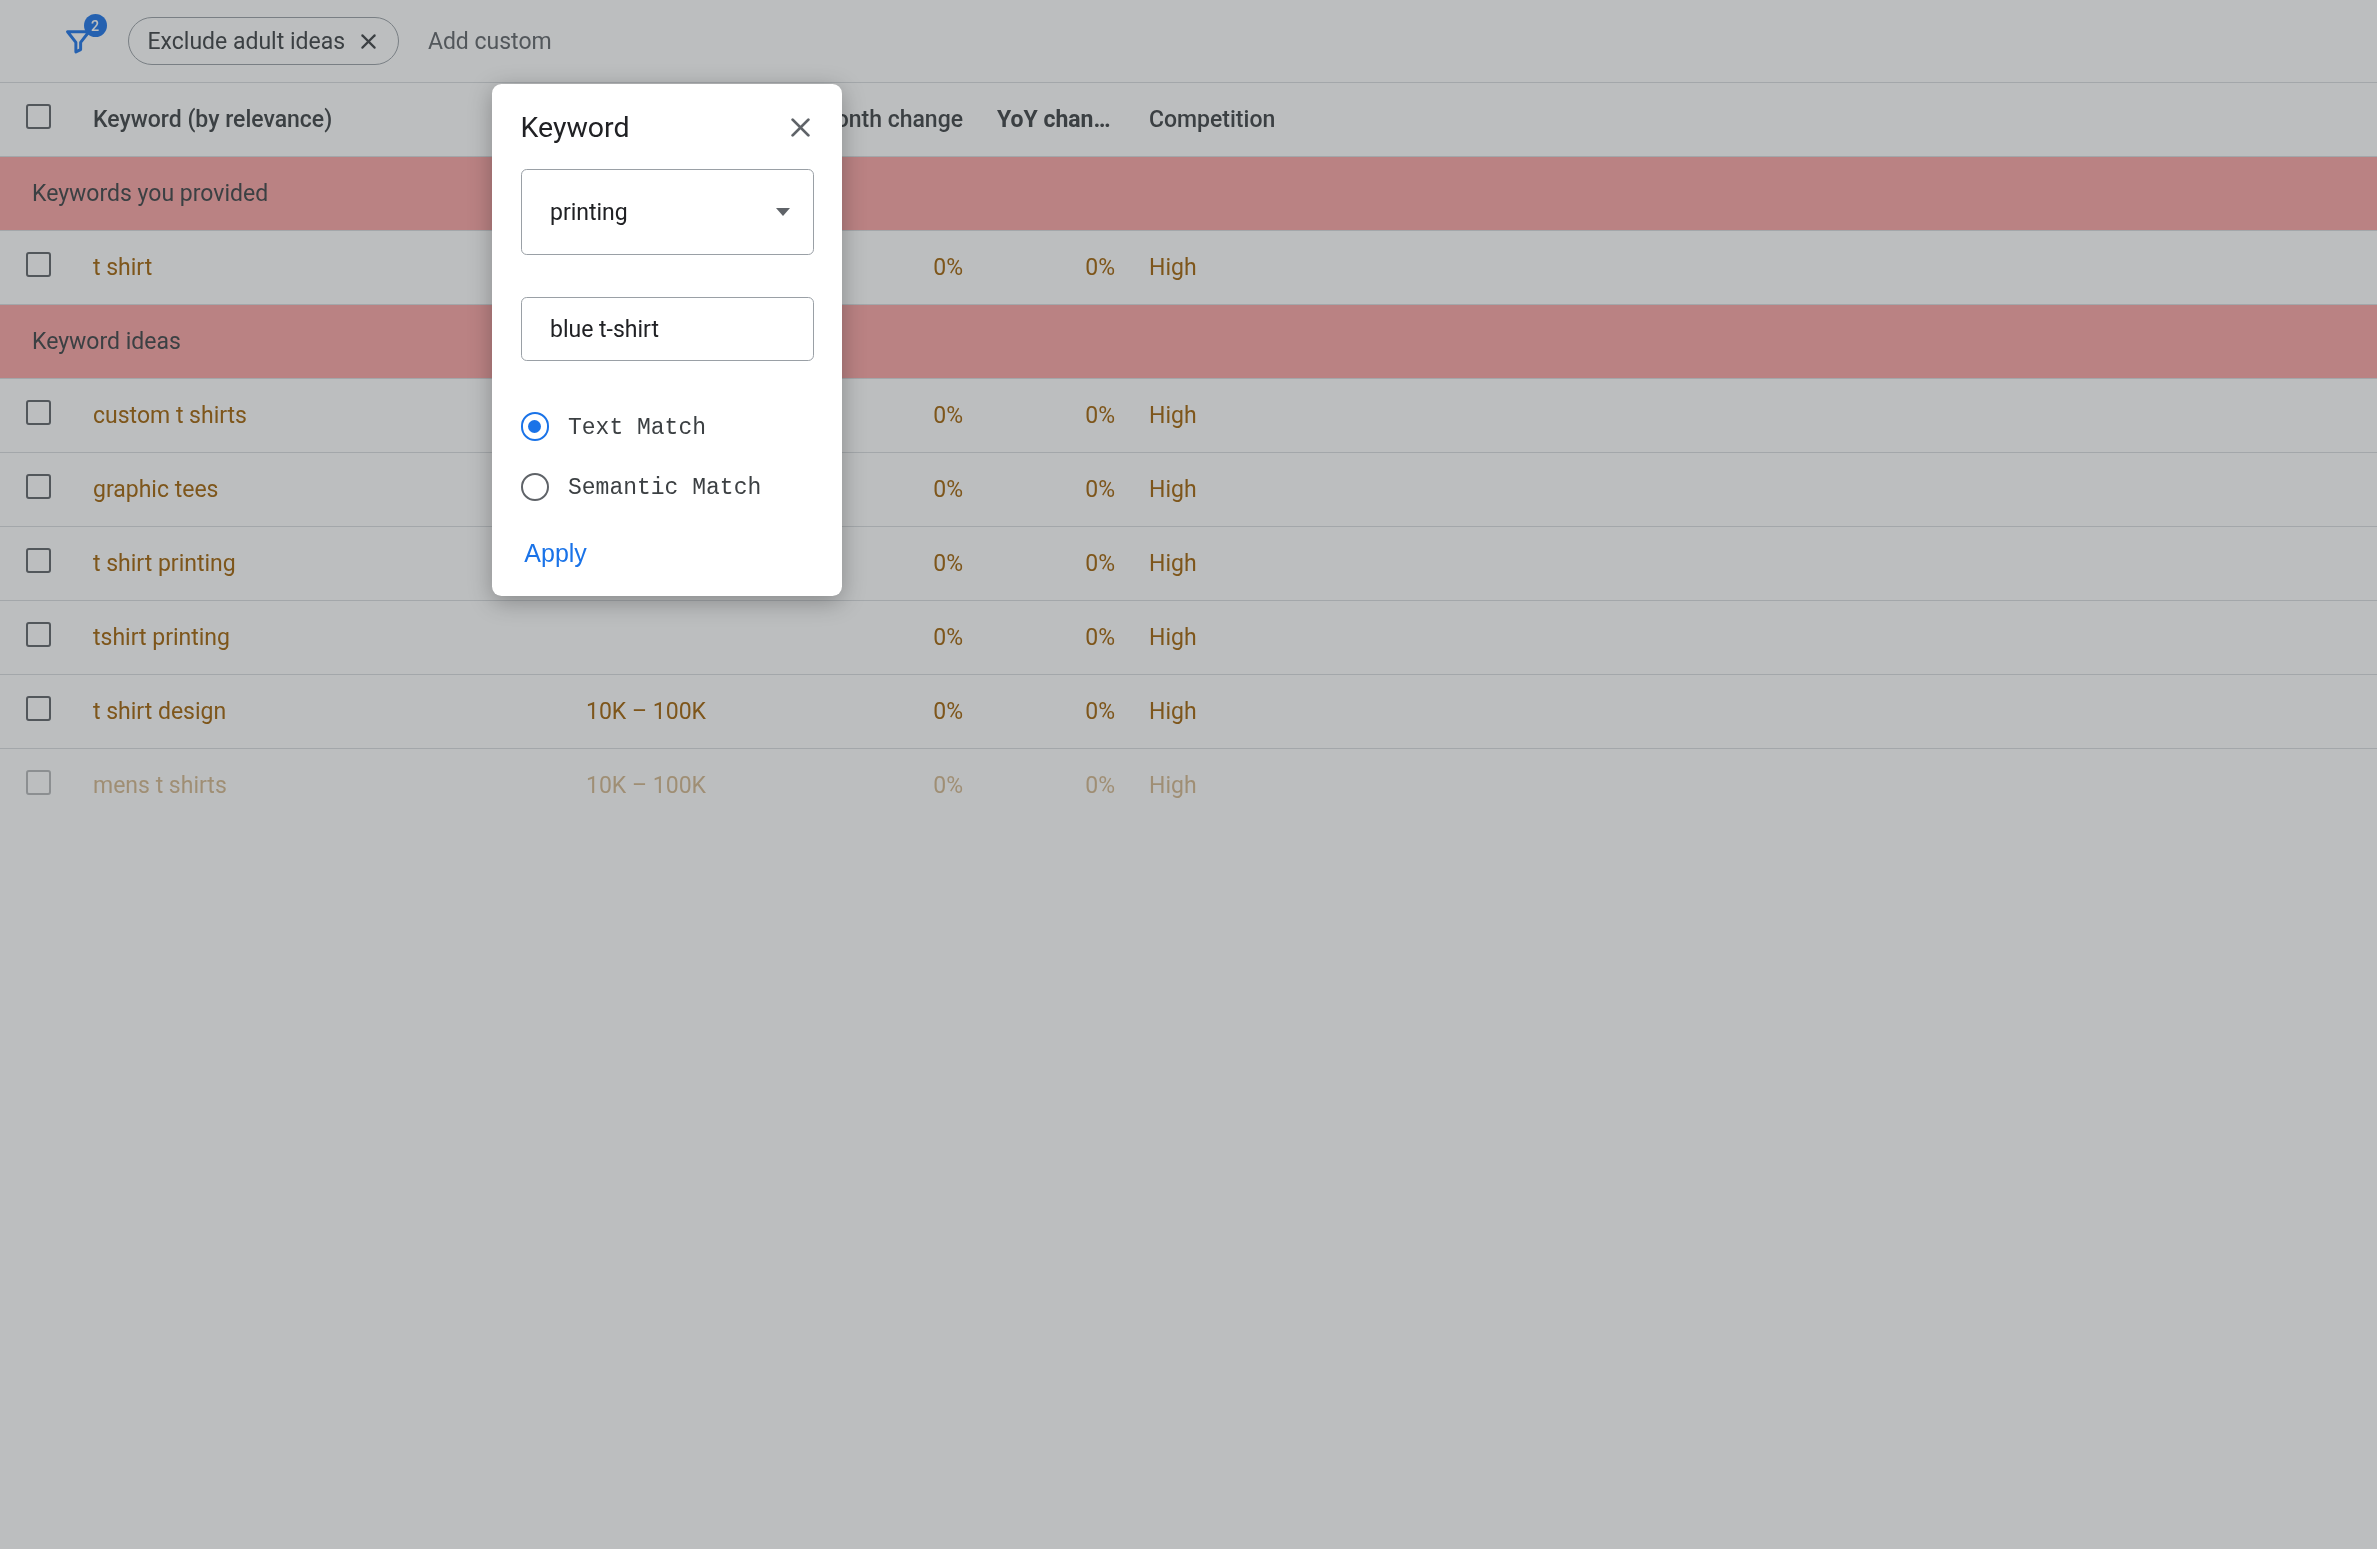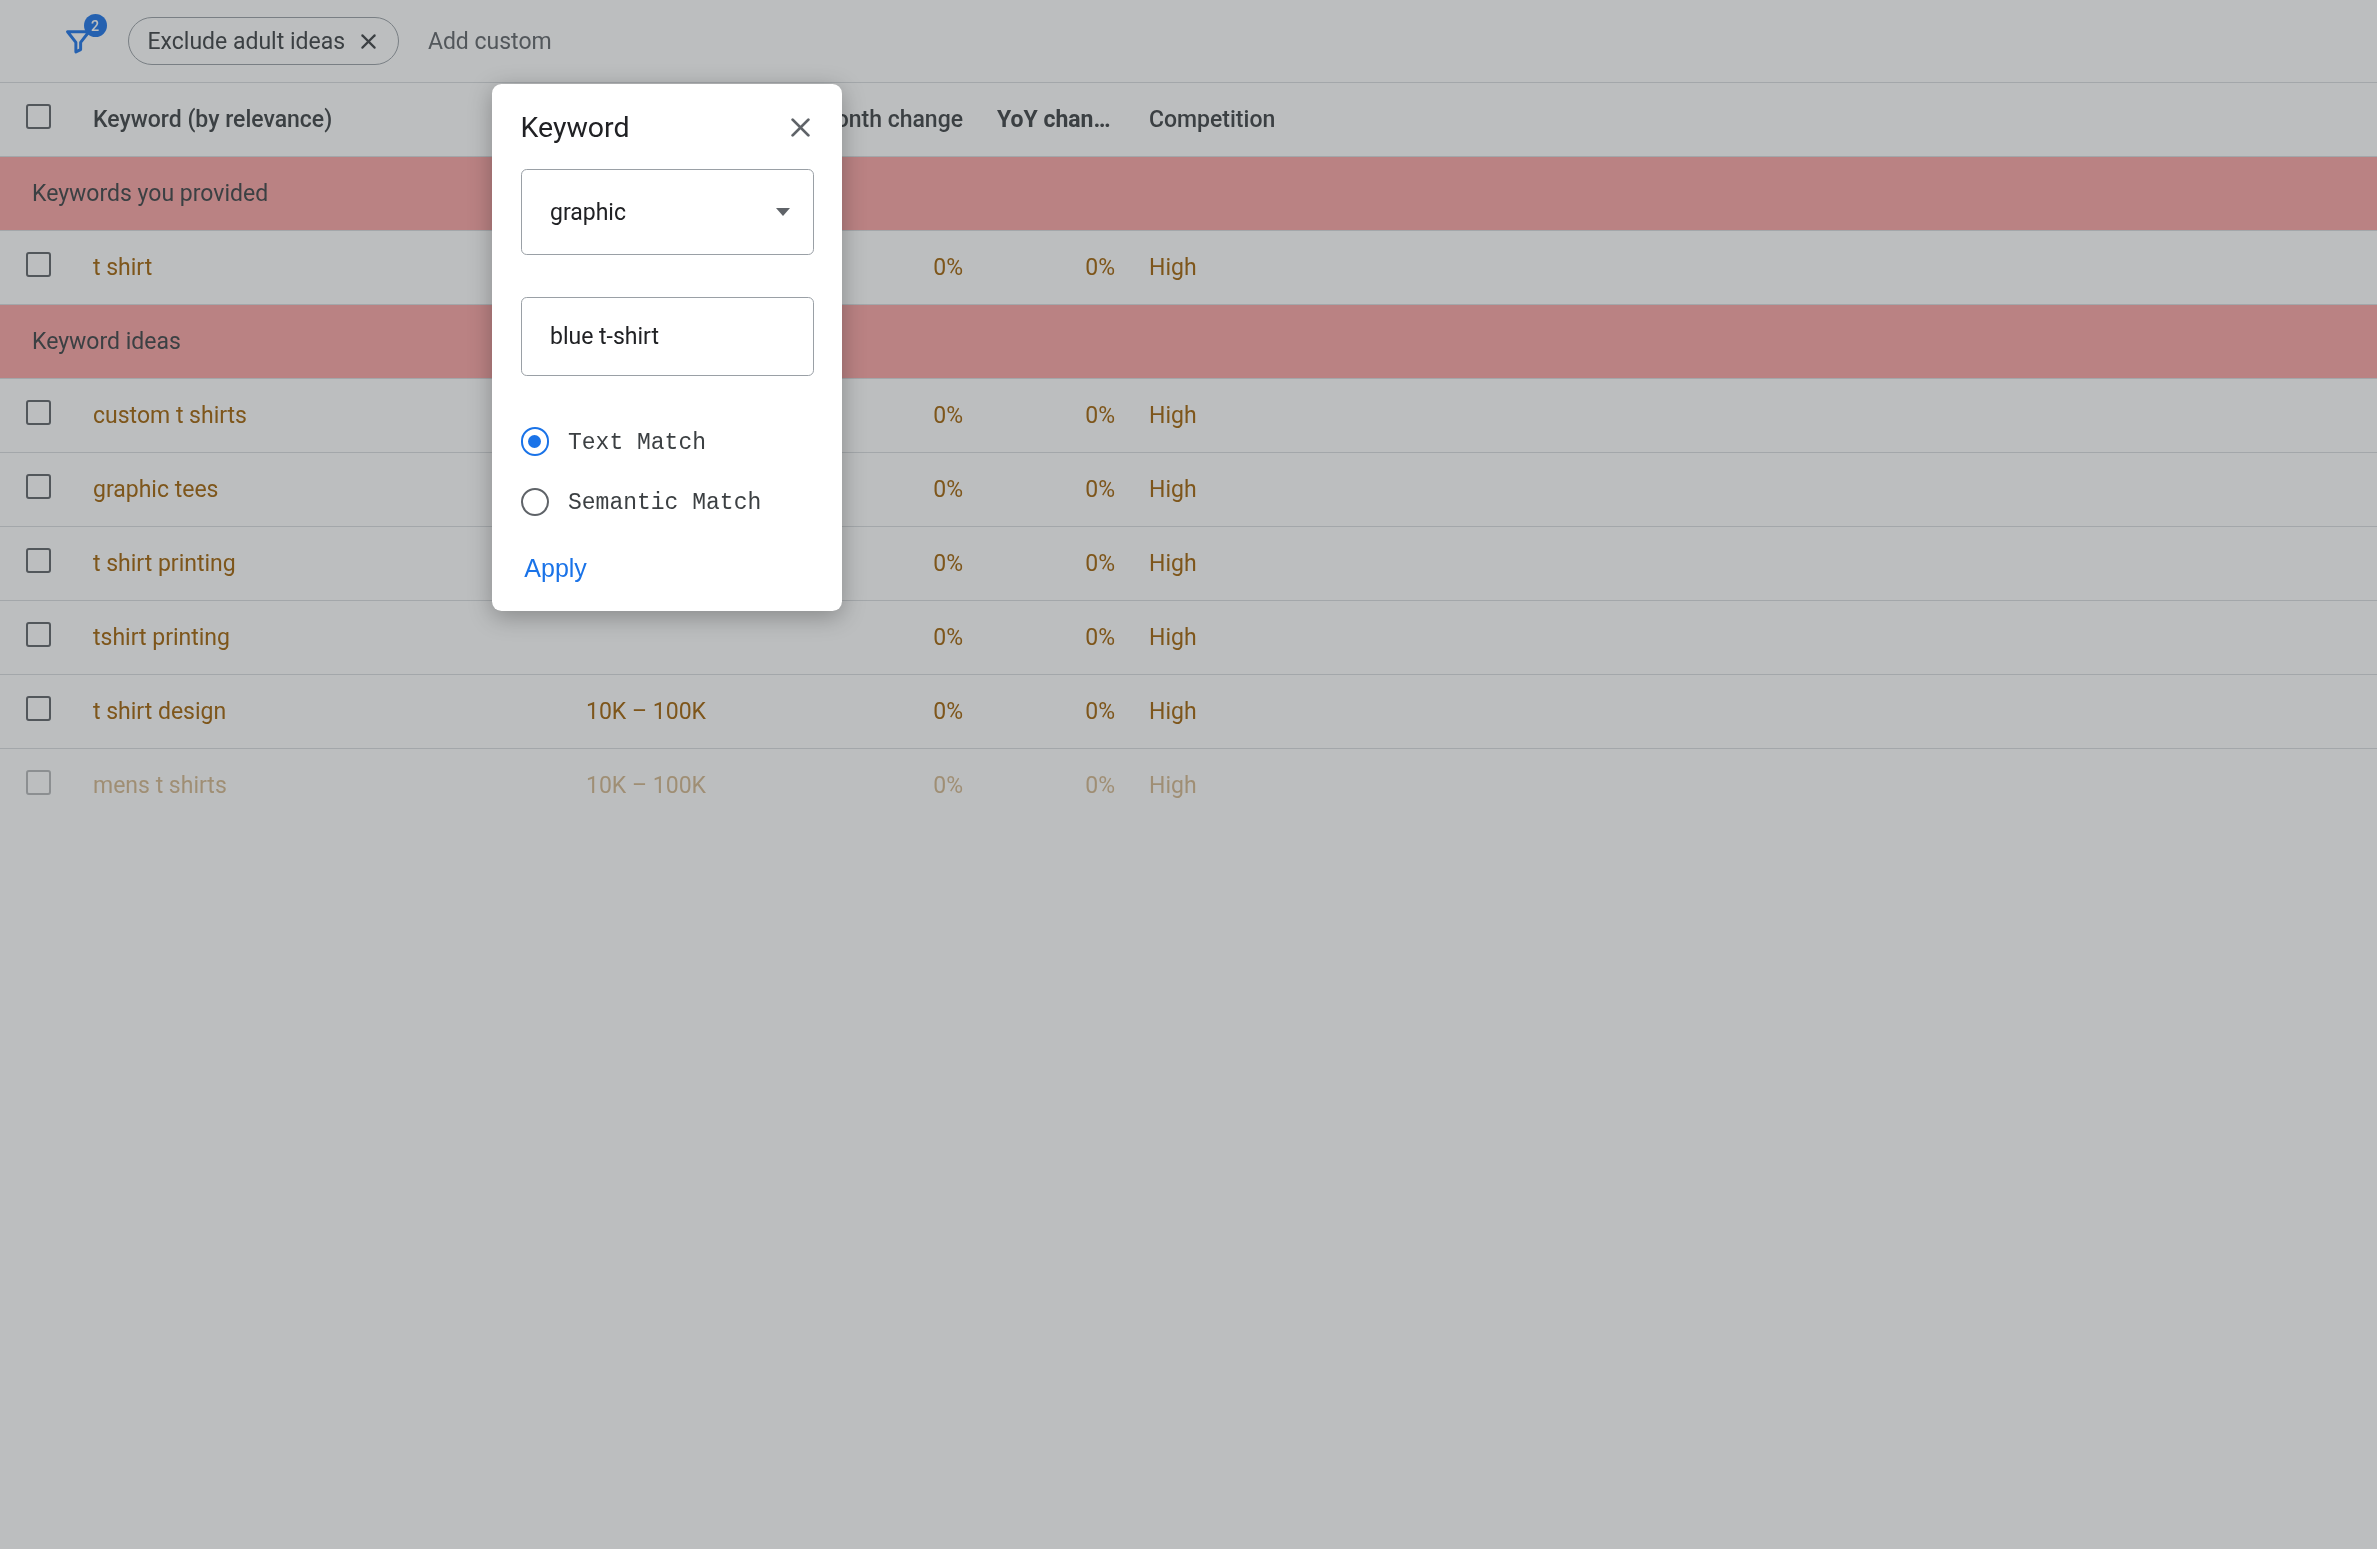--- a/index.html
+++ b/index.html
@@ -167,21 +167,21 @@
 .caret-down {
   width: 0; height: 0;
   border-left: 7.6px solid transparent;
   border-right: 7.6px solid transparent;
   border-top: 8.6px solid #5f6368;
 }
 .text-input {
   width: 100%;
   border: 1px solid #9aa0a6;
   border-radius: 5.7px;
-  height: 79px;
+  height: 64px;
   padding: 0 28.5px;
   font-size: 23px;
   color: #202124;
   font-family: inherit;
   outline: none;
   margin-bottom: 51px;
 }
 .radio-row {
   display: flex;
   align-items: flex-end;
@@ -341,21 +341,21 @@
 <div class="popover">
   <div class="popover-head">
     <div class="popover-title">Keyword</div>
     <svg class="close" viewBox="0 0 24 24" stroke="#5f6368" stroke-width="2.5" stroke-linecap="round">
       <line x1="5" y1="5" x2="19" y2="19"></line>
         <line x1="19" y1="5" x2="5" y2="19"></line>
     </svg>
   </div>
 
   <div class="select-box">
-    <span>graphic</span>
+    <span>printing</span>
     <span class="caret-down"></span>
   </div>
 
   <input class="text-input" type="text" value="blue t-shirt" style="">
 
   <div class="radio-row">
     <span class="radio-outer selected">
         <span class="radio-inner"></span>
       </span>
     <span>Text Match</span>

